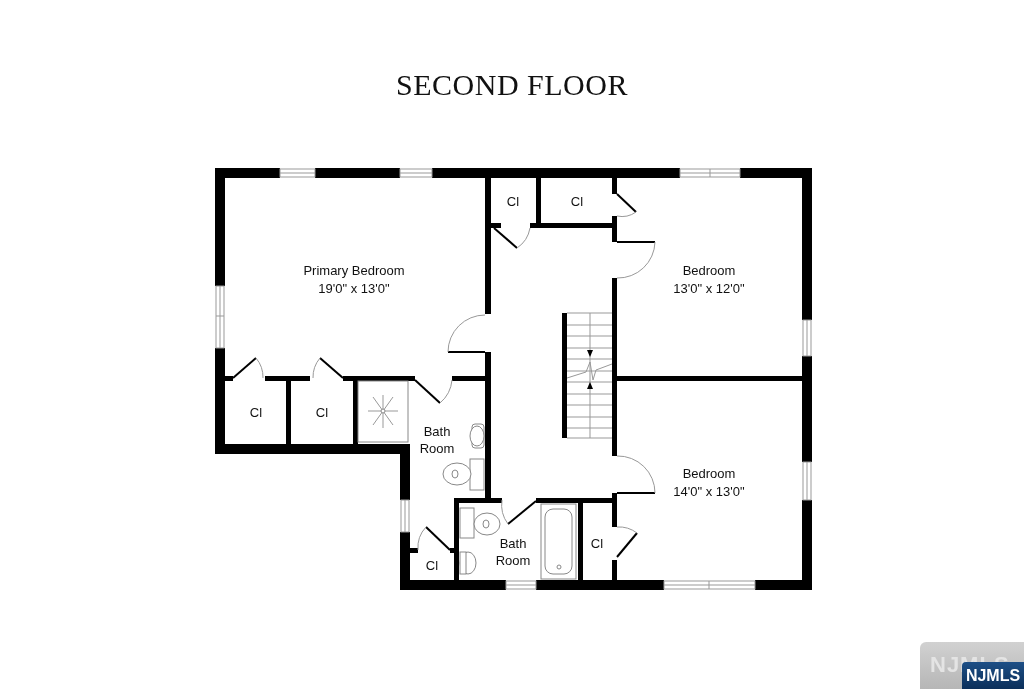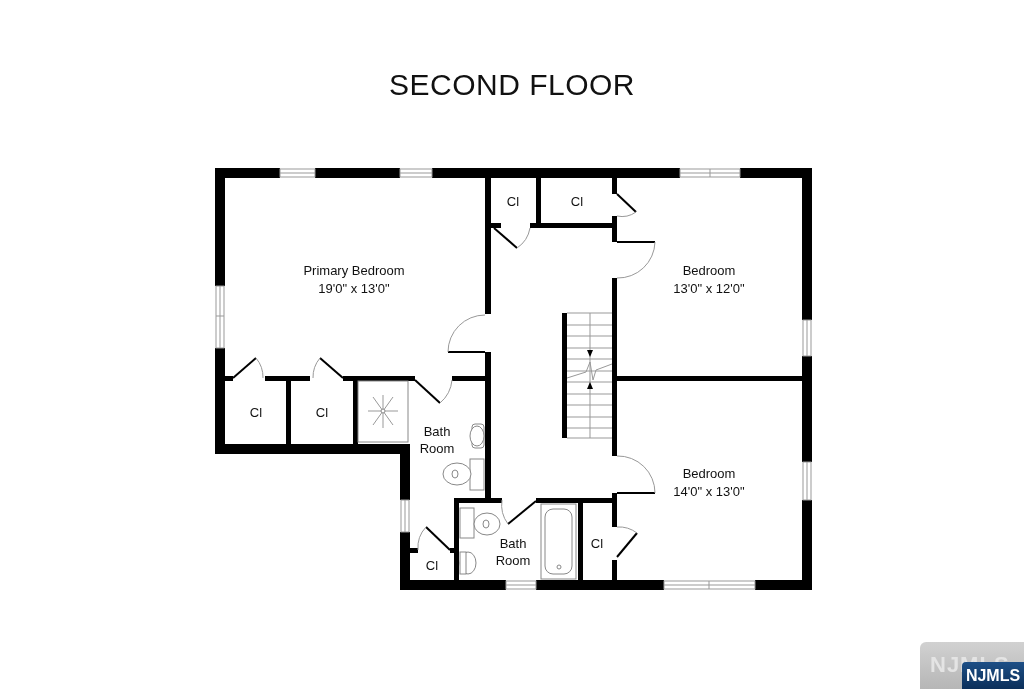--- a/index.html
+++ b/index.html
@@ -1,19 +1,19 @@
 <!DOCTYPE html>
 <html><head>
   <meta charset="utf-8">
   <style>
     html, body { margin: 0; padding: 0; background: #ffffff; }
     body { width: 1024px; height: 689px; position: relative; overflow: hidden; font-family: "Liberation Sans", "DejaVu Sans", sans-serif; }
     .title {
       position: absolute; left: 0; top: 68px; width: 1024px; text-align: center;
-      font-family: Liberation Sans, sans-serif;
+      font-family: Liberation Serif, serif;
       font-size: 30px; letter-spacing: 0.5px; color: #111; font-weight: normal;
     }
     svg.plan { position: absolute; left: 0; top: 0; }
     svg text { font-family: "Liberation Sans", "DejaVu Sans", sans-serif; fill: #111; }
     .wall { fill: #000; }
     .win { fill: #fff; stroke: #999; stroke-width: 1; }
     .winline { stroke: #999; stroke-width: 1; }
     .door { stroke: #000; stroke-width: 2; fill: none; }
     .swing { stroke: #999; stroke-width: 1; fill: none; }
     .fixture { stroke: #888; stroke-width: 1; fill: #fff; }

